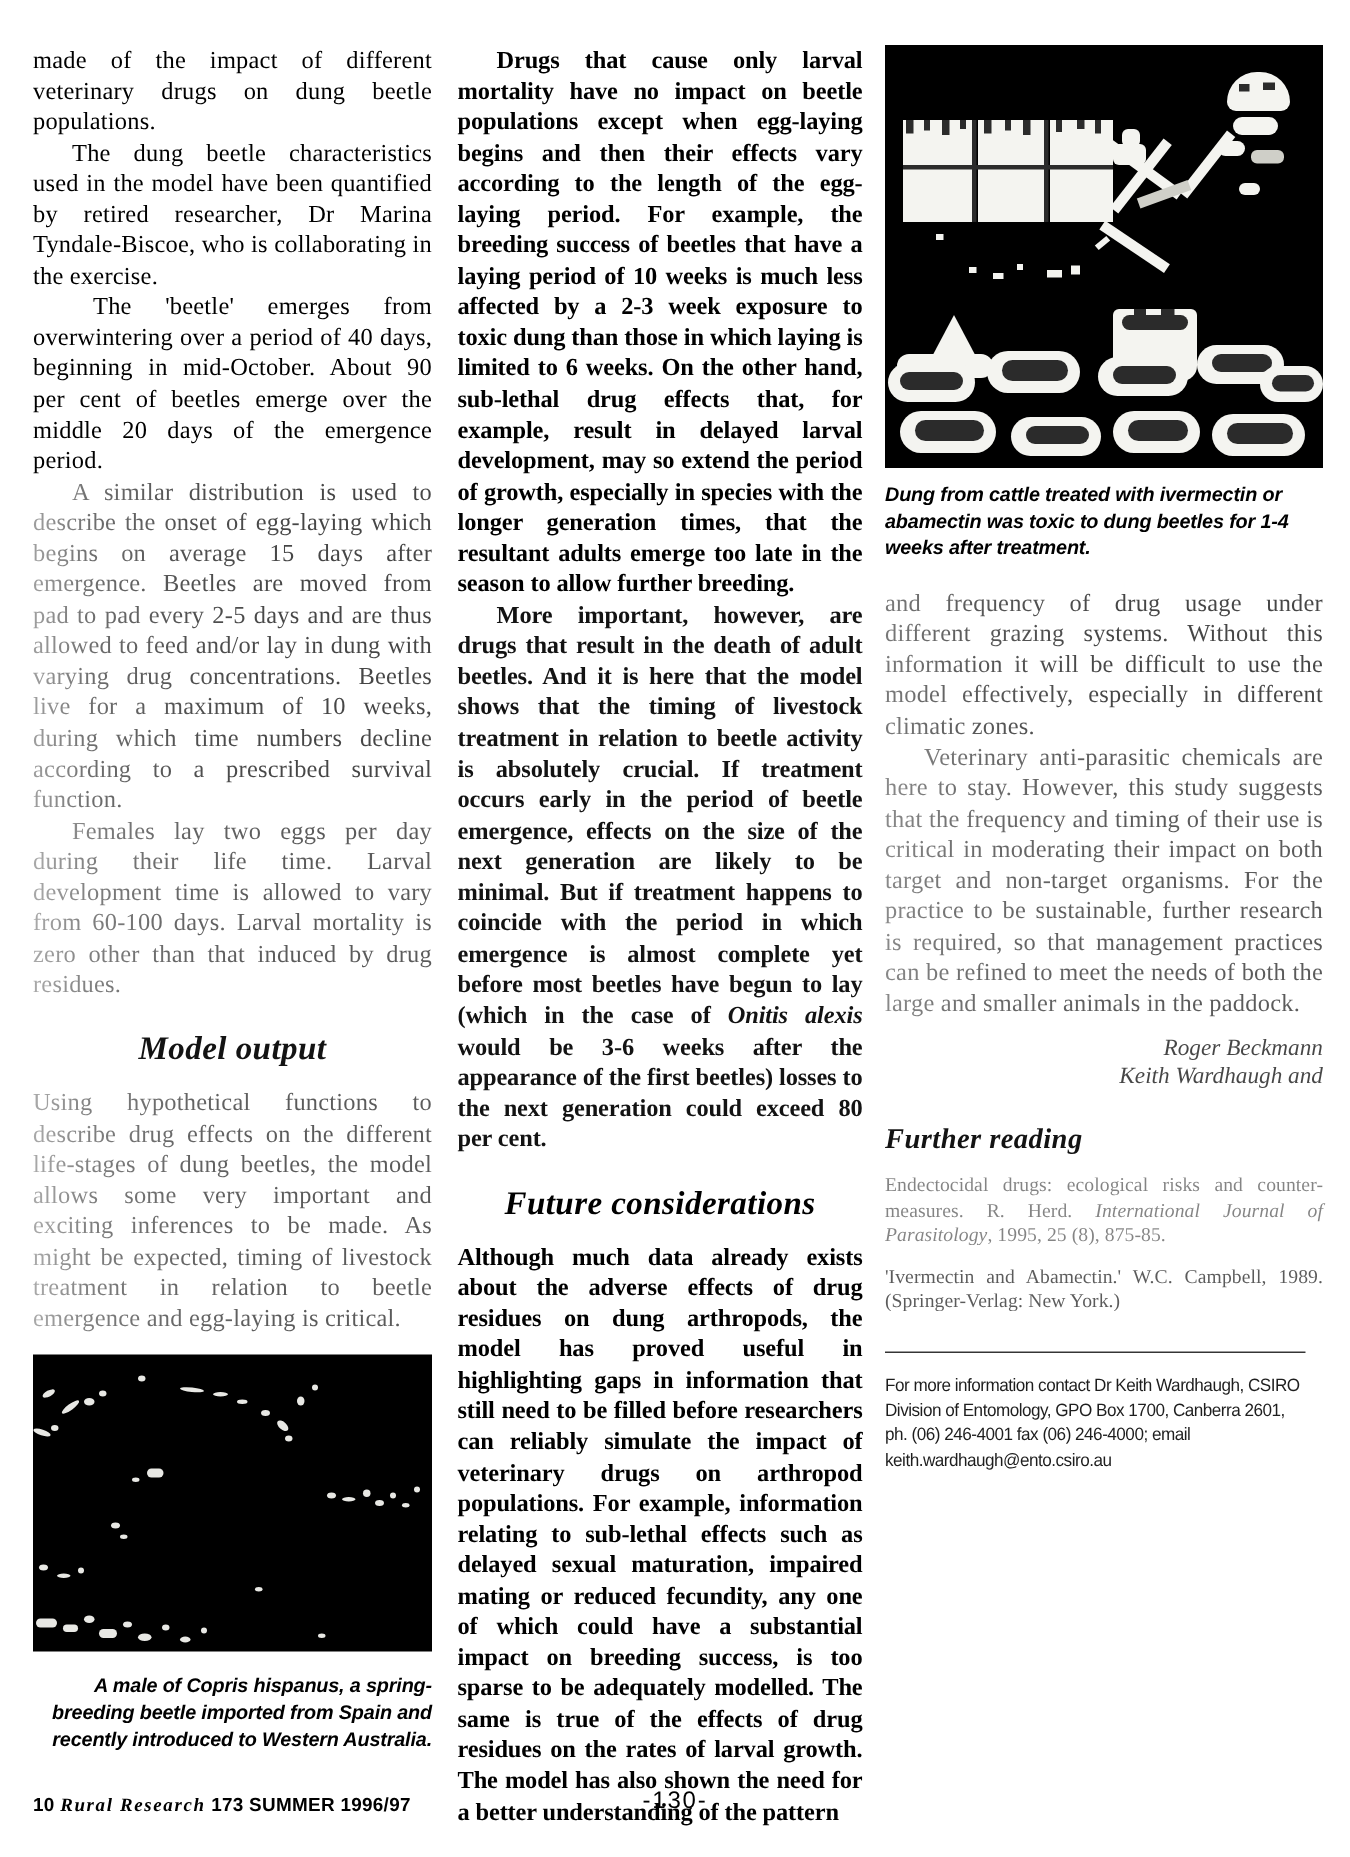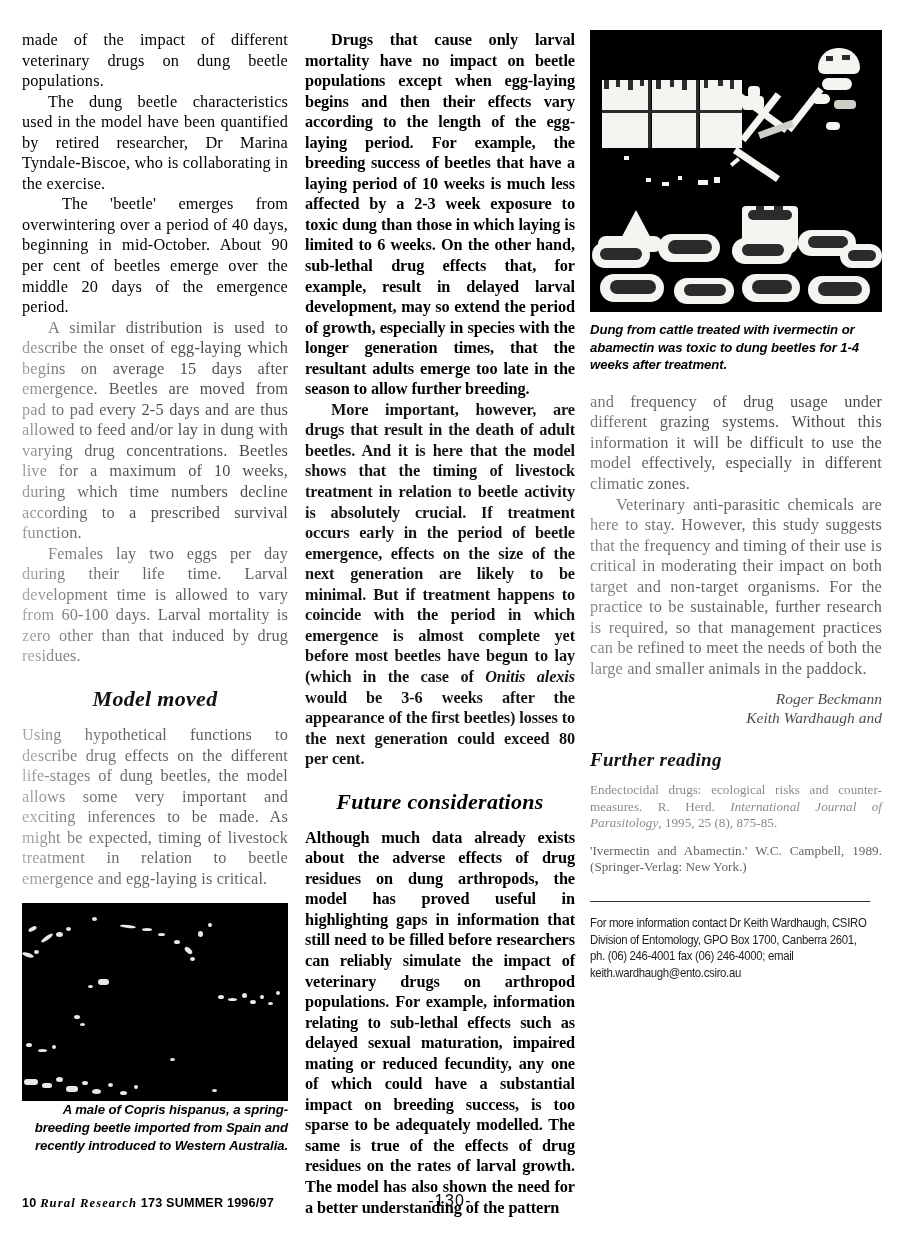--- a/index.html
+++ b/index.html
@@ -209,21 +209,21 @@
 
   <div class="col col-1">
     <div class="body-text">
       <p class="noindent ink-100">made of the impact of different veterinary drugs on dung beetle populations.</p>
       <p class="ink-100">The dung beetle characteristics used in the model have been quantified by retired researcher, Dr Marina Tyndale-Biscoe, who is collaborating in the exercise.</p>
       <p class="bigindent ink-100">The 'beetle' emerges from overwintering over a period of 40 days, beginning in mid-October. About 90 per cent of beetles emerge over the middle 20 days of the emergence period.</p>
       <p class="ink-72 fade-left">A similar distribution is used to describe the onset of egg-laying which begins on average 15 days after emergence. Beetles are moved from pad to pad every 2-5 days and are thus allowed to feed and/or lay in dung with varying drug concentrations. Beetles live for a maximum of 10 weeks, during which time numbers decline according to a prescribed survival function.</p>
       <p class="ink-64 fade-left">Females lay two eggs per day during their life time. Larval development time is allowed to vary from 60-100 days. Larval mortality is zero other than that induced by drug residues.</p>
     </div>
 
-    <div class="section-head ink-92">Model moved</div>
+    <div class="section-head ink-92">Model output</div>
 
     <div class="body-text">
       <p class="noindent ink-64 fade-left">Using hypothetical functions to describe drug effects on the different life-stages of dung beetles, the model allows some very important and exciting inferences to be made. As might be expected, timing of livestock treatment in relation to beetle emergence and egg-laying is critical.</p>
     </div>
 
     <div class="photo photo-beetle">
       <div class="fleck" style="left:6px;  top:24px;  width:9px;  height:4px;  transform:rotate(-28deg);"></div>
       <div class="fleck" style="left:18px; top:33px;  width:14px; height:4px;  transform:rotate(-36deg);"></div>
       <div class="fleck" style="left:34px; top:29px;  width:7px;  height:5px;"></div>
       <div class="fleck" style="left:44px; top:24px;  width:5px;  height:4px;"></div>
@@ -258,21 +258,21 @@
       <div class="fleck" style="left:34px; top:174px; width:7px;  height:5px;"></div>
       <div class="fleck" style="left:44px; top:183px; width:12px; height:6px;  border-radius:3px;"></div>
       <div class="fleck" style="left:60px; top:178px; width:6px;  height:4px;"></div>
       <div class="fleck" style="left:70px; top:186px; width:9px;  height:5px;"></div>
       <div class="fleck" style="left:86px; top:180px; width:5px;  height:4px;"></div>
       <div class="fleck" style="left:98px; top:188px; width:7px;  height:4px;"></div>
       <div class="fleck" style="left:112px;top:182px; width:4px;  height:4px;"></div>
       <div class="fleck" style="left:190px;top:186px; width:5px;  height:3px;"></div>
     </div>
 
-    <div class="caption right ink-100" style="margin-top:0;">A male of Copris hispanus, a spring-breeding beetle imported from Spain and recently introduced to Western Australia.</div>
+    <div class="caption right ink-100" style="margin-top:14px;">A male of Copris hispanus, a spring-breeding beetle imported from Spain and recently introduced to Western Australia.</div>
   </div>
 
   <div class="col col-2">
     <div class="body-text">
       <p class="ink-100">Drugs that cause only larval mortality have no impact on beetle populations except when egg-laying begins and then their effects vary according to the length of the egg-laying period. For example, the breeding success of beetles that have a laying period of 10 weeks is much less affected by a 2-3 week exposure to toxic dung than those in which laying is limited to 6 weeks. On the other hand, sub-lethal drug effects that, for example, result in delayed larval development, may so extend the period of growth, especially in species with the longer generation times, that the resultant adults emerge too late in the season to allow further breeding.</p>
       <p class="ink-92"><span>More important, however, are drugs that result in the death of adult beetles. And it is here that the model shows that the timing of livestock treatment in relation to beetle activity is absolutely crucial. If treatment occurs early in the period of beetle emergence, effects on the size of the next generation are likely to be minimal. But if treatment happens to coincide with the period in which emergence is almost complete yet before most beetles have begun to lay (which in the case of </span><em class="sci">Onitis alexis</em><span> would be 3-6 weeks after the appearance of the first beetles) losses to the next generation could exceed 80 per cent.</span></p>
     </div>
 
     <div class="section-head ink-100">Future considerations</div>
 

